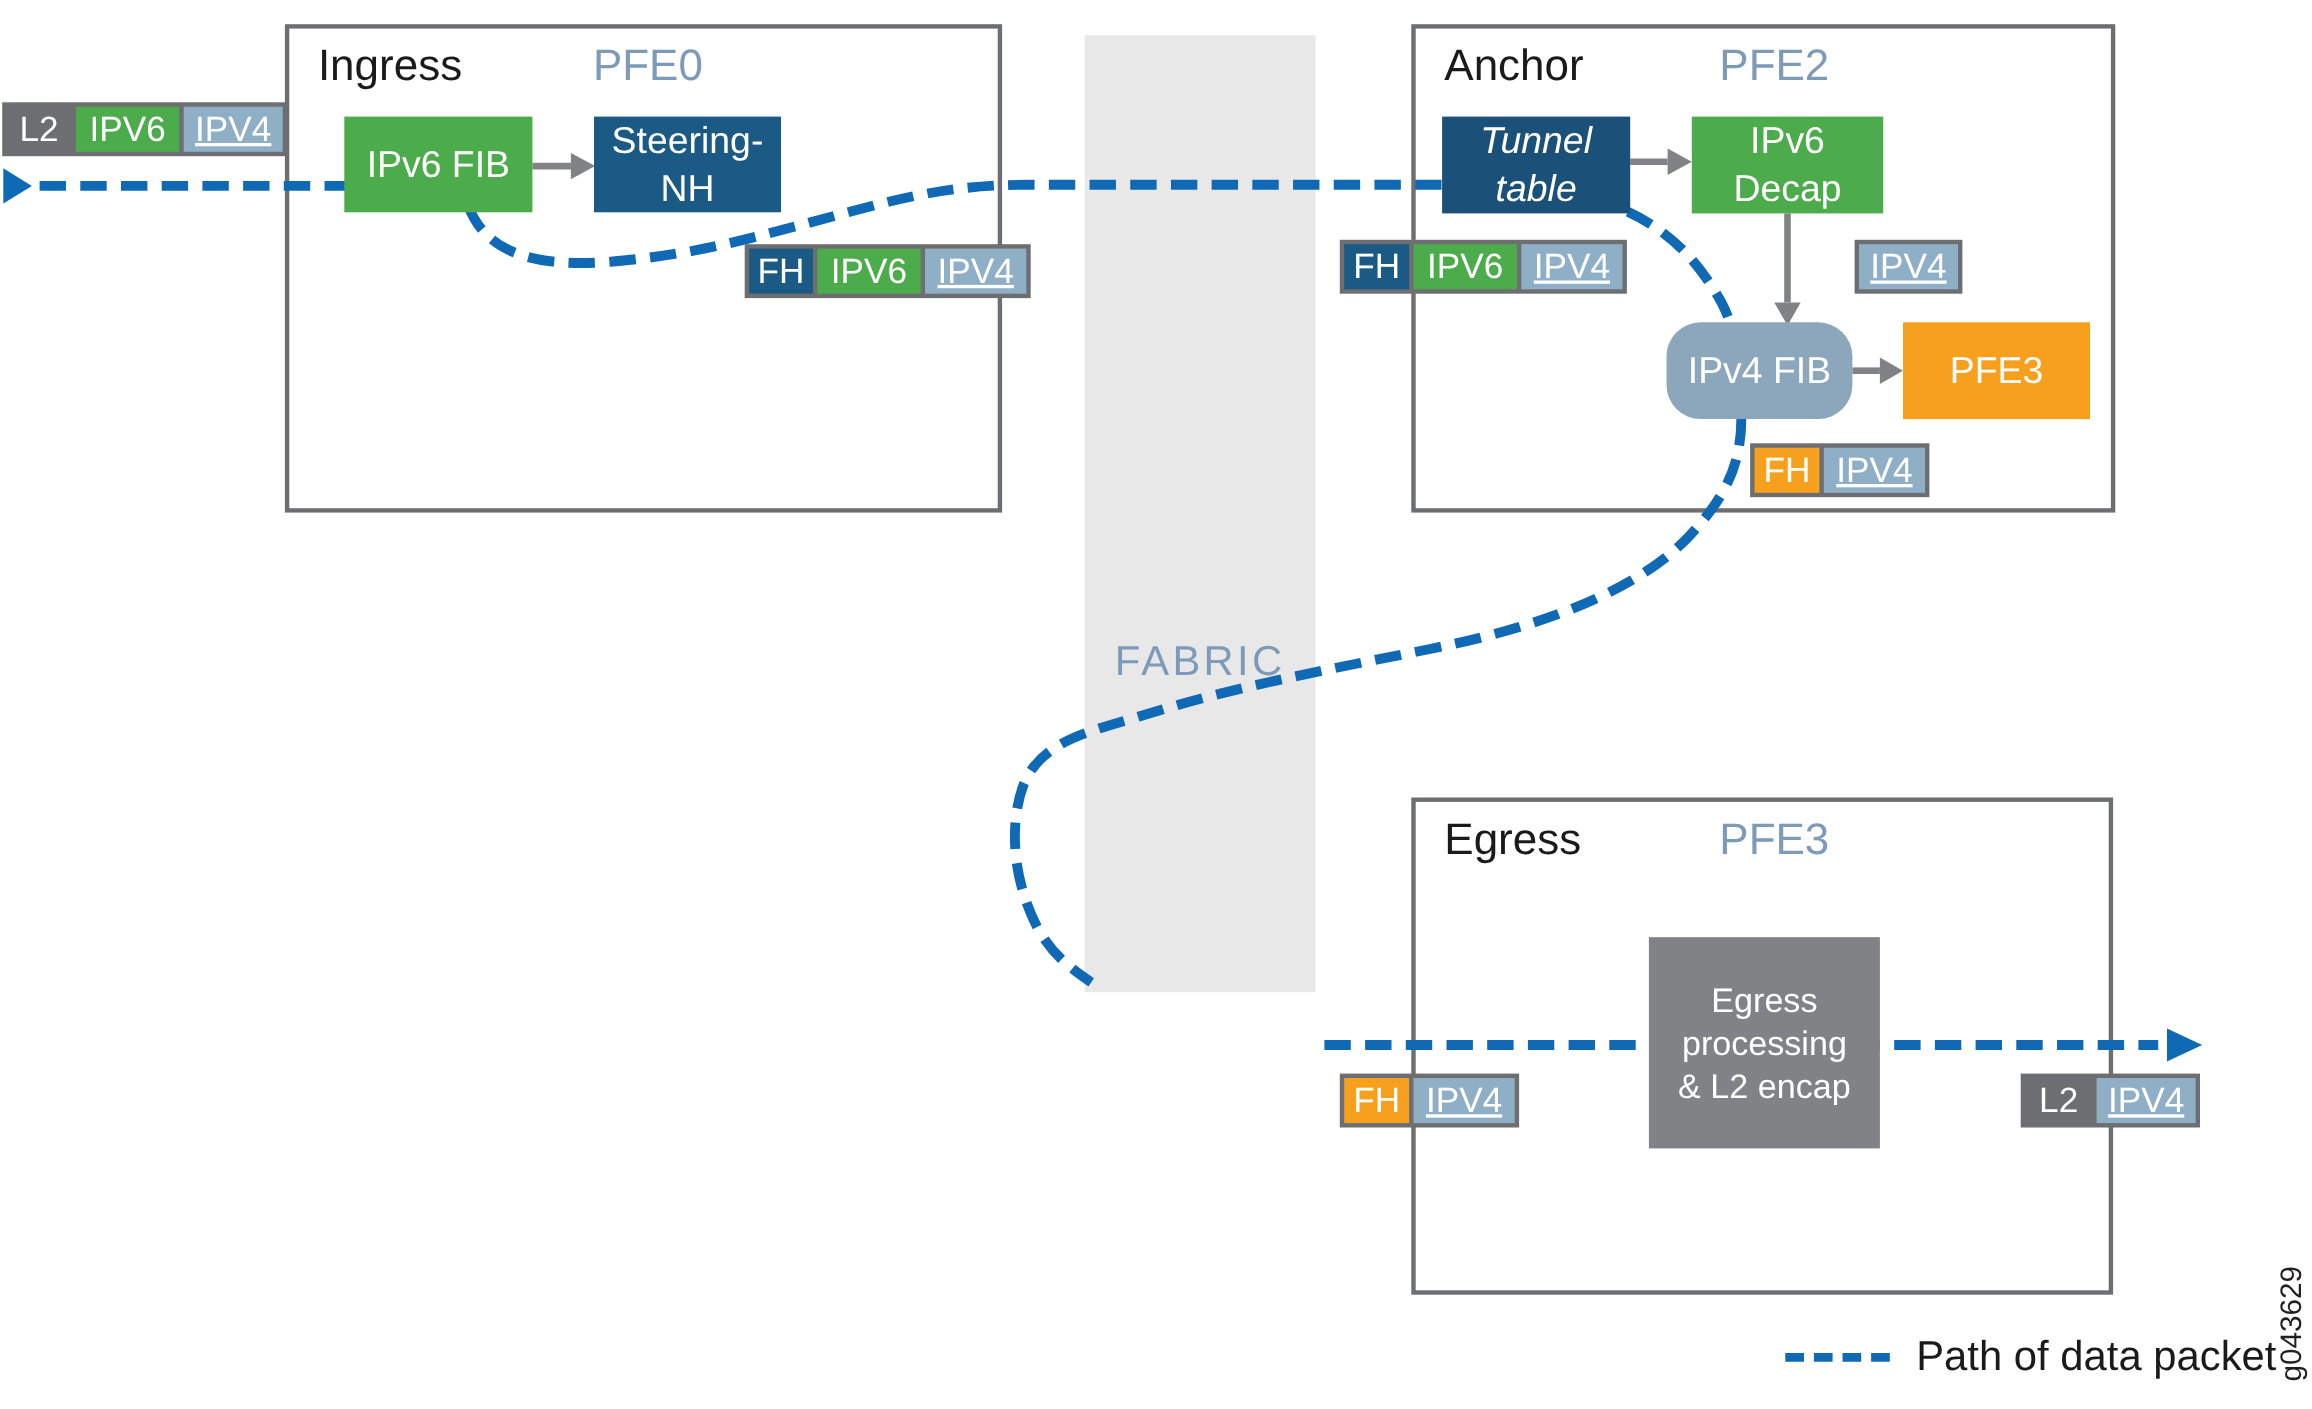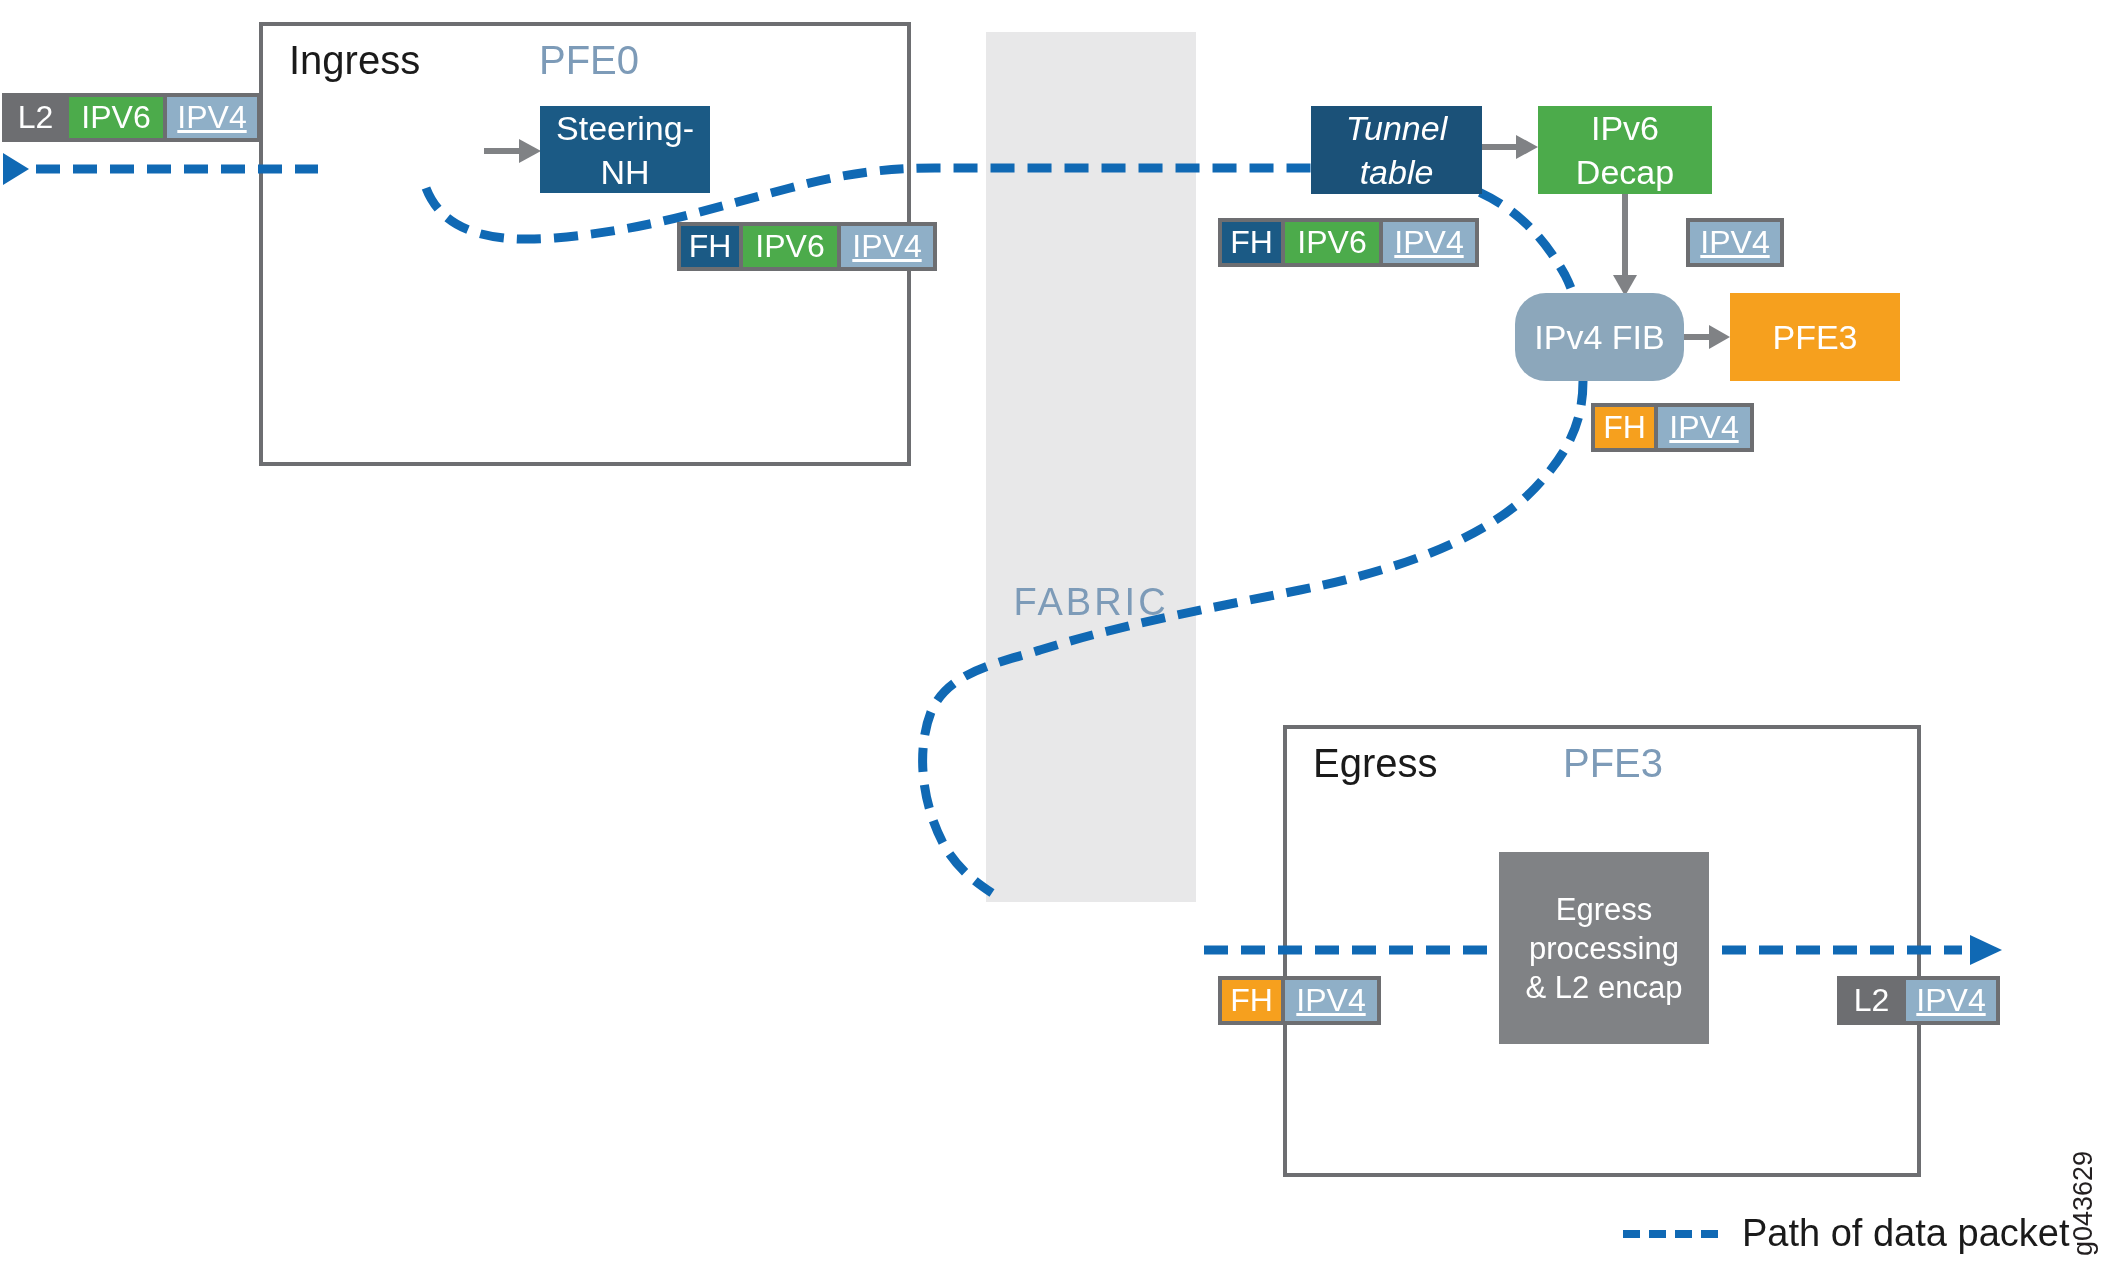--- a/index.html
+++ b/index.html
@@ -96,20 +96,24 @@
 <div class="stage">
 
   <div class="fabric">
     <div class="fabric-label">FABRIC</div>
   </div>
 
   <div class="outline-box box-ingress">
     <div class="box-title">Ingress</div>
     <div class="box-pfe">PFE0</div>
   </div>
+  <div class="outline-box box-anchor">
+    <div class="box-title">Anchor</div>
+    <div class="box-pfe">PFE2</div>
+  </div>
   <div class="outline-box box-egress">
     <div class="box-title">Egress</div>
     <div class="box-pfe">PFE3</div>
   </div>
 
   <svg class="lines" width="2102" height="1281" viewBox="0 0 2102 1281">
 
     <polygon class="blue-head" points="3,153 3,185 29,169"></polygon>
     <path class="dashed" d="M 36 169 L 318 169"></path>
 
@@ -127,20 +131,23 @@
     <path class="garrow" d="M 1482 147 L 1516 147"></path>
     <polygon class="ghead" points="1516,135 1516,159 1538,147"></polygon>
     <path class="garrow" d="M 1625 194 L 1625 275"></path>
     <polygon class="ghead" points="1613,275 1637,275 1625,296"></polygon>
     <path class="garrow" d="M 1684 337 L 1709 337"></path>
     <polygon class="ghead" points="1709,325 1709,349 1730,337"></polygon>
 
     <path class="legend-dash" d="M 1623 1234 L 1719 1234"></path>
   </svg>
 
+  <div class="node n-green nd-ipv6fib">
+    <span>IPv6 FIB</span>
+  </div>
   <div class="node n-blue nd-steering">
     <span>Steering-</span>
     <span>NH</span>
   </div>
   <div class="node n-tunnel nd-tunnel">
     <span>Tunnel</span>
     <span>table</span>
   </div>
   <div class="node n-green nd-decap">
     <span>IPv6</span>

